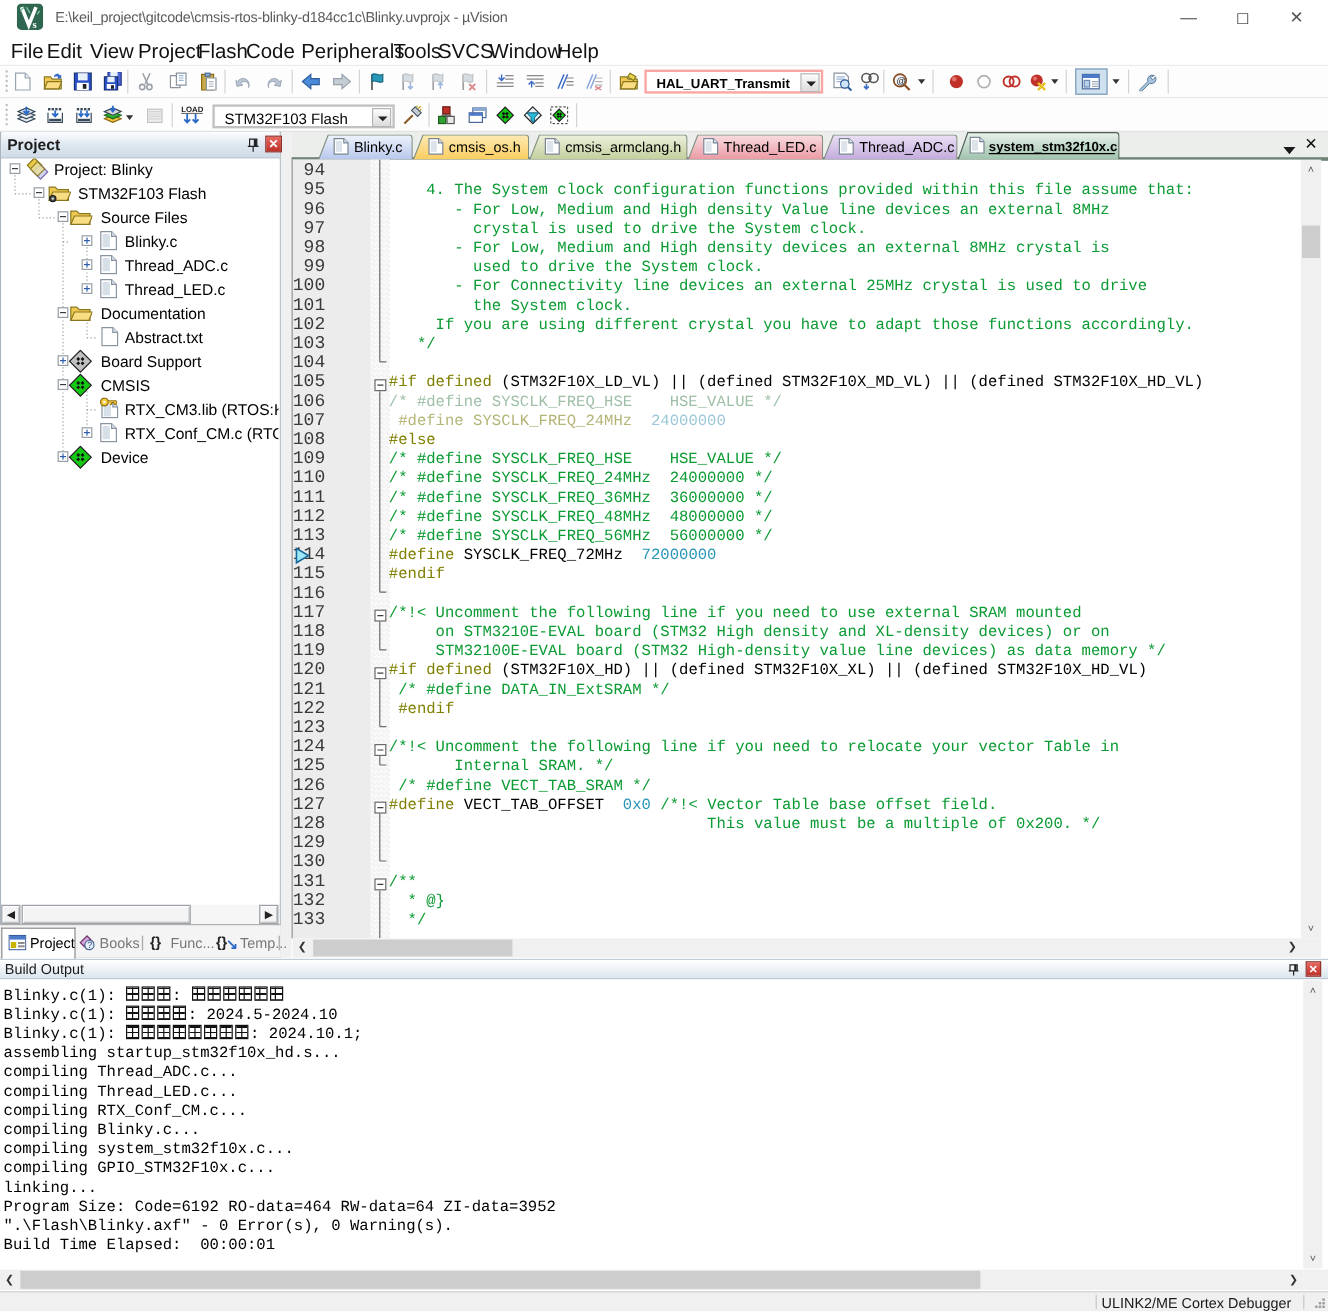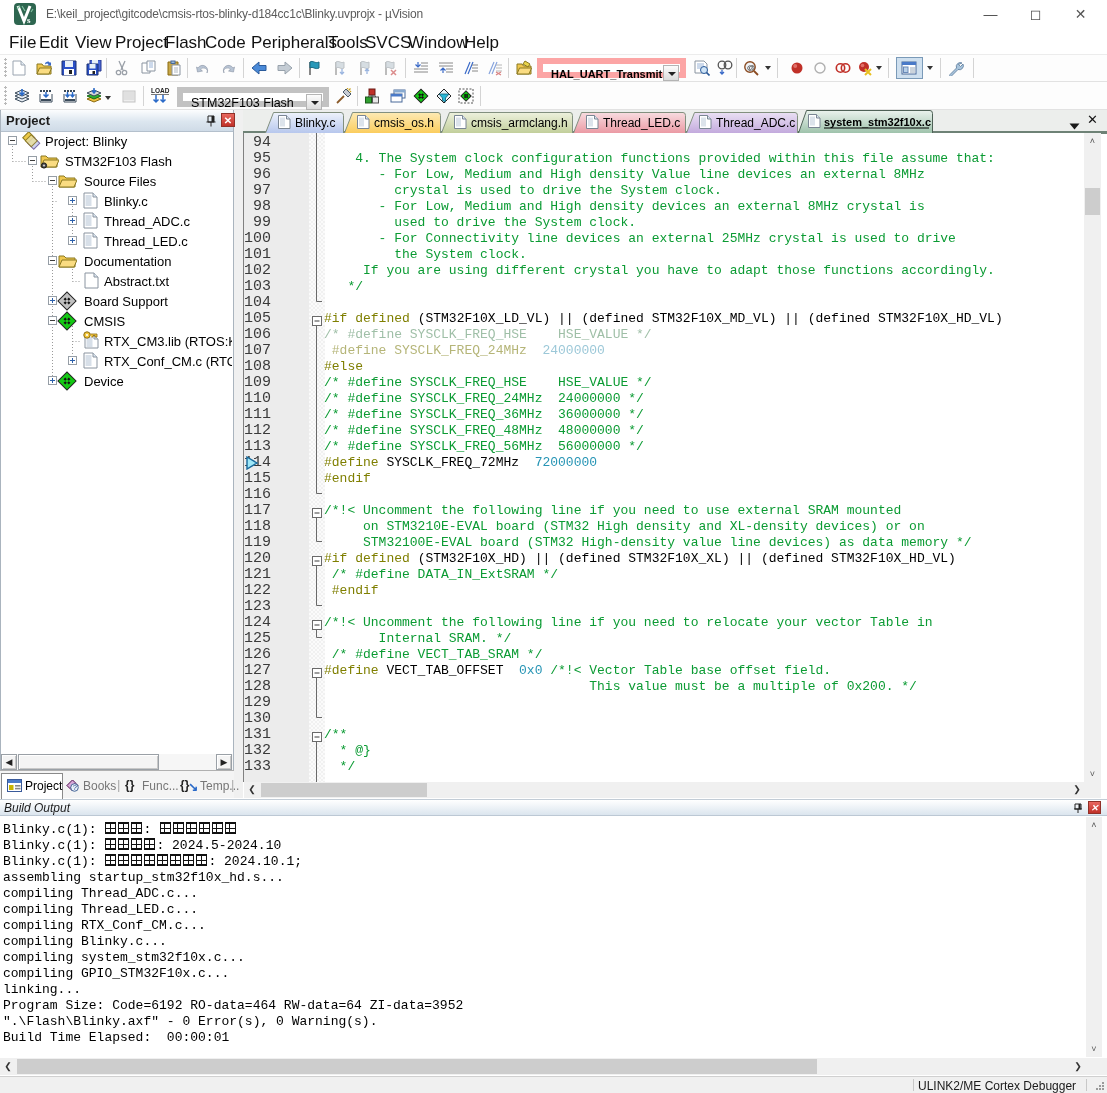--- a/index.html
+++ b/index.html
@@ -22,21 +22,21 @@
 #tb1 { left:0; top:54px; width:1107px; height:28px; background:#fdfdfd; border-top:1px solid #ececec; border-bottom:1px solid #e2e2e2;}
 #tb2 { left:0; top:82px; width:1107px; height:28px; background:#fdfdfd; border-bottom:1px solid #e2e2e2;}
 .grip { top:4px; width:4px; height:20px;
   background-image:radial-gradient(circle at 1.5px 1.5px, #b8b8b8 1px, transparent 1.2px);
   background-size:4px 4px; }
 .tsep { width:1px; height:20px; background:#d4d4d4; top:4px; }
 .ticon { width:16px; height:16px; top:60px; }
 .caret { width:0; height:0; border-left:3.5px solid transparent; border-right:3.5px solid transparent;
   border-top:4px solid #333; top:66px; }
 
-.combo { height:20px; top:58px; background:#fff; border:6px solid #fca5a5; font-size:12px;
+.combo { height:20px; top:58px; background:#fff; border:2px solid #fca5a5; font-size:12px;
   color:#000; }
 .combo .txt { position:absolute; left:8px; top:3px; }
 .combo .dd { position:absolute; right:1px; top:1px; width:16px; height:16px; background:linear-gradient(#fcfcfc,#dcdcdc);
   border:1px solid #b4b4b4; }
 .combo .dd:after { content:""; position:absolute; left:4px; top:6px; width:0; height:0;
   border-left:4px solid transparent; border-right:4px solid transparent; border-top:4.5px solid #222; }
 
 
 #projpanel { left:0; top:110px; width:234px; height:688px; background:#fff; border:1px solid #aab4be; border-top:1px solid #98a4b0;}
 #projhead { left:1px; top:110px; width:232px; height:22px;
@@ -75,21 +75,21 @@
 #code .ppg { color:#b5b578; }
 #code .num { color:#2795b5; }
 #code .numg { color:#9cc8d8; }
 
 
 #evscroll { left:1084px; top:133px; width:17px; height:649px; background:#f0f0f0; }
 #ehscroll { left:244px; top:782px; width:841px; height:16px; background:#f0f0f0; }
 
 
 #bohead { left:0; top:799px; width:1107px; height:17px;
-  background:linear-gradient(#ffffff,#dbe5ee); border-top:1px solid #c2ccd6; border-bottom:1px solid #bcc8d4;font-style:italic; }
+  background:linear-gradient(#ffffff,#dbe5ee); border-top:1px solid #c2ccd6; border-bottom:1px solid #bcc8d4; }
 #bohead .t { position:absolute; left:4px; top:1px; font-size:12px; color:#1c1c1c; }
 #botext { left:3px; top:818px; width:1080px; font-family:"Liberation Mono",monospace; font-size:13px;
   line-height:16px; color:#000; white-space:pre; }
 
 #botext .hz { display:inline-block; width:11px; height:12px; margin:0 1.5px 0 0.5px; vertical-align:-1px;
   border:1px solid #111;
   background:
     linear-gradient(#111,#111) 50% 0/1.4px 100% no-repeat,
     repeating-linear-gradient(to bottom, #111 0 1.3px, transparent 1.3px 4.6px); }
 

